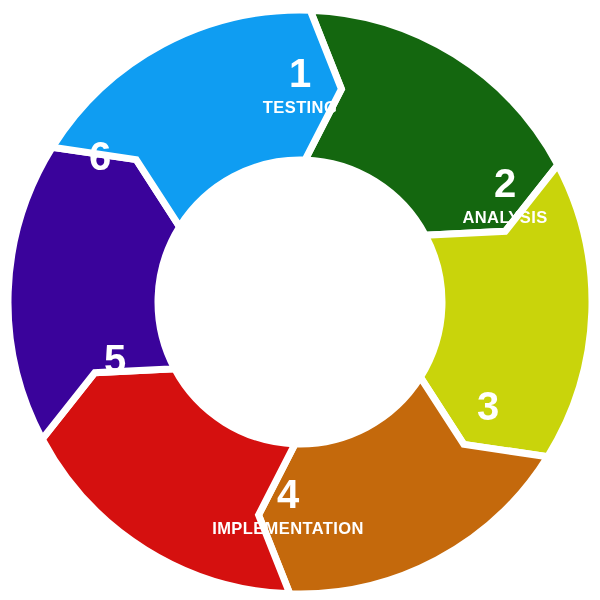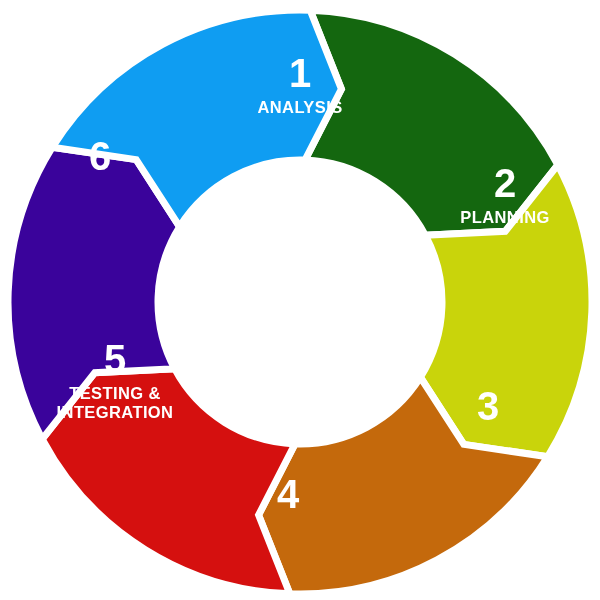--- a/index.html
+++ b/index.html
@@ -77,35 +77,34 @@
         <path class="segment-shape" d="M 289.81 593.82 A 292 292 0 0 1 42.18 439.09 L 94.82 372.65 L 174.62 368.66 A 142 142 0 0 0 295.04 443.91 L 258.59 515.01 Z" fill="#D5100F"></path>
         <path class="segment-shape" d="M 42.18 439.09 A 292 292 0 0 1 52.37 147.26 L 136.23 159.64 L 179.58 226.75 A 142 142 0 0 0 174.62 368.66 L 94.82 372.65 Z" fill="#3A039B"></path>
         <path class="segment-shape" d="M 52.37 147.26 A 292 292 0 0 1 310.19 10.18 L 341.41 88.99 L 304.96 160.09 A 142 142 0 0 0 179.58 226.75 L 136.23 159.64 Z" fill="#0F9DF2"></path>
       </g>
     <circle id="hub" class="hub-circle" cx="300" cy="302" r="142" fill="#FFFFFF"></circle>
   </svg>
 
   <div id="labels-layer">
       <div class="seg-label" style="position: absolute; left: 300px; top: 52px;">
         <span class="seg-number">1</span>
-        <span class="seg-title">ANALYSIS</span>
+        <span class="seg-title">TESTING</span>
       </div>
       <div class="seg-label" style="position: absolute; left: 505px; top: 162px;">
         <span class="seg-number">2</span>
-        <span class="seg-title">PLANNING</span>
+        <span class="seg-title">ANALYSIS</span>
       </div>
       <div class="seg-label" style="position: absolute; left: 488px; top: 385px;">
         <span class="seg-number">3</span>
       </div>
       <div class="seg-label" style="position: absolute; left: 288px; top: 473px;">
         <span class="seg-number">4</span>
+        <span class="seg-title">IMPLEMENTATION</span>
       </div>
       <div class="seg-label" style="position: absolute; left: 115px; top: 338px;">
         <span class="seg-number">5</span>
-        <span class="seg-title">TESTING &amp;
-INTEGRATION</span>
       </div>
       <div class="seg-label" style="position: absolute; left: 100px; top: 135px;">
         <span class="seg-number">6</span>
       </div>
     </div>
 
 </div>
 
 </body></html>

